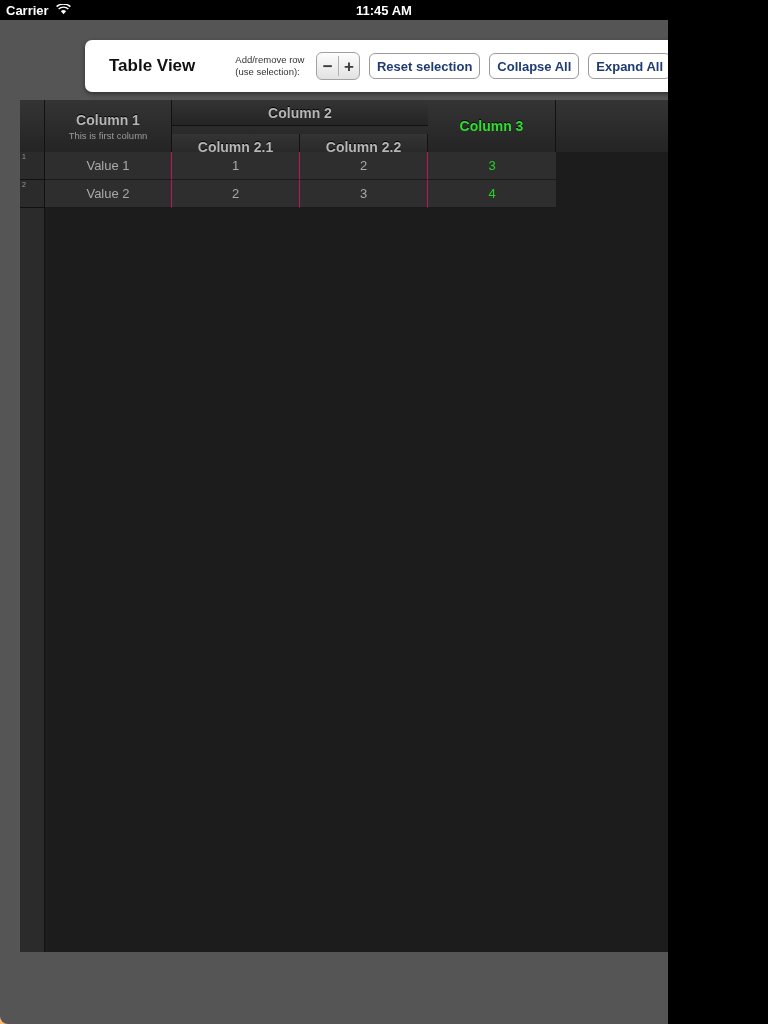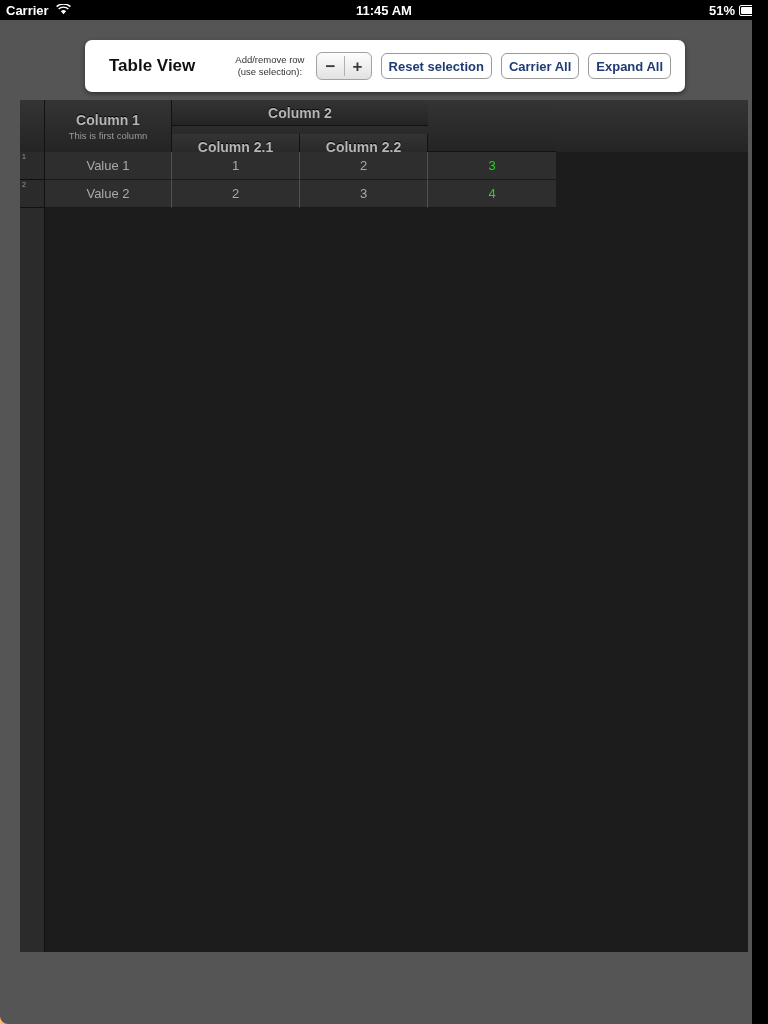--- a/index.html
+++ b/index.html
@@ -9,21 +9,21 @@
   }
   body {
     width: 768px;
     height: 1024px;
     font-family: "Liberation Sans", sans-serif;
     overflow: hidden;
   }
 
   #screen {
     position: relative;
-    width: 752px;
+    width: 668px;
     height: 1024px;
     background: #fdba74;
     overflow: hidden;
   }
 
   
   #status-bar {
     position: absolute;
     left: 0; top: 0;
     width: 768px;
@@ -110,21 +110,21 @@
   #tb-title {
     font-size: 17px;
     font-weight: bold;
     color: #111111;
     margin-left: 10px;
     white-space: nowrap;
   }
   #tb-label {
     font-size: 9.5px;
     color: #333333;
-    text-align: center;
+    text-align: left;
     line-height: 12px;
     margin-left: 40px;
     white-space: nowrap;
   }
   #stepper {
     margin-left: 12px;
     width: 90px;
     height: 28px;
     border: 1px solid #a2a2a2;
     border-radius: 6px;
@@ -321,21 +321,21 @@
       <div>(use selection):</div>
     </div>
 
     <div id="stepper">
       <div class="step-btn">−</div>
       <div id="step-divider"></div>
       <div class="step-btn">+</div>
     </div>
 
     <div class="tb-btn">Reset selection</div>
-    <div class="tb-btn">Carrier All</div>
+    <div class="tb-btn">Collapse All</div>
     <div class="tb-btn">Expand All</div>
   </div>
 
   <div id="table">
 
     <div id="body-fill"></div>
     <div id="gutter-bg"></div>
 
     <div id="header">
 
@@ -345,20 +345,21 @@
         <span>Column 1</span>
         <span class="hdr-sub">This is first column</span>
       </div>
 
       <div style="position:absolute;left:152px;top:0;width:256px;height:52px;">
         <div class="hdr-cell hdr-group-label" style="border-right:none;">Column 2</div>
         <div class="hdr-cell hdr-sub-row" style="left:0;width:128px;">Column 2.1</div>
         <div class="hdr-cell hdr-sub-row" style="left:128px;width:128px;">Column 2.2</div>
       </div>
 
+      <div class="hdr-cell hdr-green" style="left:408px;top:0;width:128px;height:52px;">Column 3</div>
 
       <div class="hdr-cell" style="left:536px;top:0;width:192px;height:52px;border-right:none;"></div>
     </div>
 
     <div class="row" style="top:52px;">
       <div class="rownum">1</div>
       <div class="cell" style="left:25px;width:127px;">Value 1</div>
       <div class="cell" style="left:152px;width:128px;">1</div>
       <div class="cell" style="left:280px;width:128px;">2</div>
       <div class="cell green" style="left:408px;width:128px;border-right:none;">3</div>

